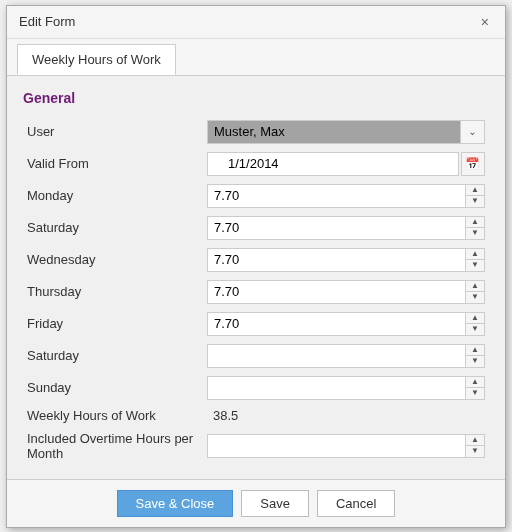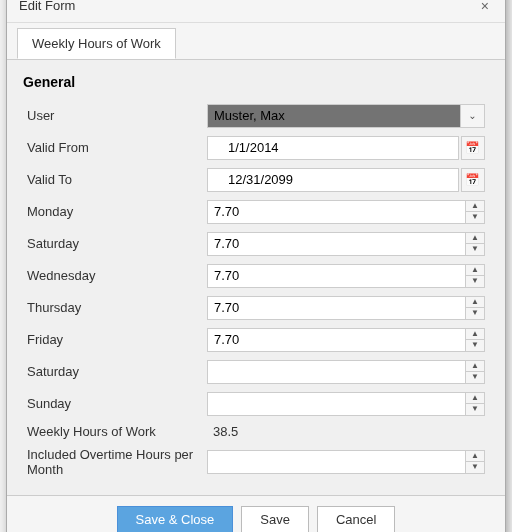--- a/index.html
+++ b/index.html
@@ -53,21 +53,21 @@
       font-size: 13px;
       cursor: pointer;
       margin-top: 5px;
       color: #333;
     }
     .dialog-body {
       padding: 14px 16px;
       background: #f0f0f0;
     }
     .section-title {
-      color: #000000;
+      color: #701a75;
       font-size: 14px;
       font-weight: bold;
       margin-bottom: 10px;
     }
     .form-table {
       width: 100%;
       border-collapse: collapse;
     }
     .form-table tr td {
       padding: 4px 4px;
@@ -227,47 +227,38 @@
   <div class="dialog-body">
     <div class="section-title">General</div>
 
     <table class="form-table">
 
       <tbody>
           <tr>
         <td>User</td>
         <td>
           <div class="user-select-wrap">
-            <select style="background:#737373;">
+            <select style="background:#a3a3a3;">
               <option>Muster, Max</option>
             </select>
             <div class="dropdown-btn">⌄</div>
           </div>
         </td>
       </tr>
 
       <tr>
         <td>Valid From</td>
         <td>
           <div class="date-wrap">
             <input type="text" class="input-text" value="1/1/2014" style="">
             <div class="cal-btn">📅</div>
           </div>
         </td>
       </tr>
 
-      <tr>
-        <td>Valid To</td>
-        <td>
-          <div class="date-wrap">
-            <input type="text" class="input-text" value="12/31/2099" style="">
-            <div class="cal-btn">📅</div>
-          </div>
-        </td>
-      </tr>
 
       <tr>
         <td>Monday</td>
         <td>
           <div class="spin-wrap">
             <input type="text" style="padding-right: 22px;" value="7.70">
             <div class="spin-btns">
               <button class="spin-up">▲</button>
               <button class="spin-down">▼</button>
             </div>

